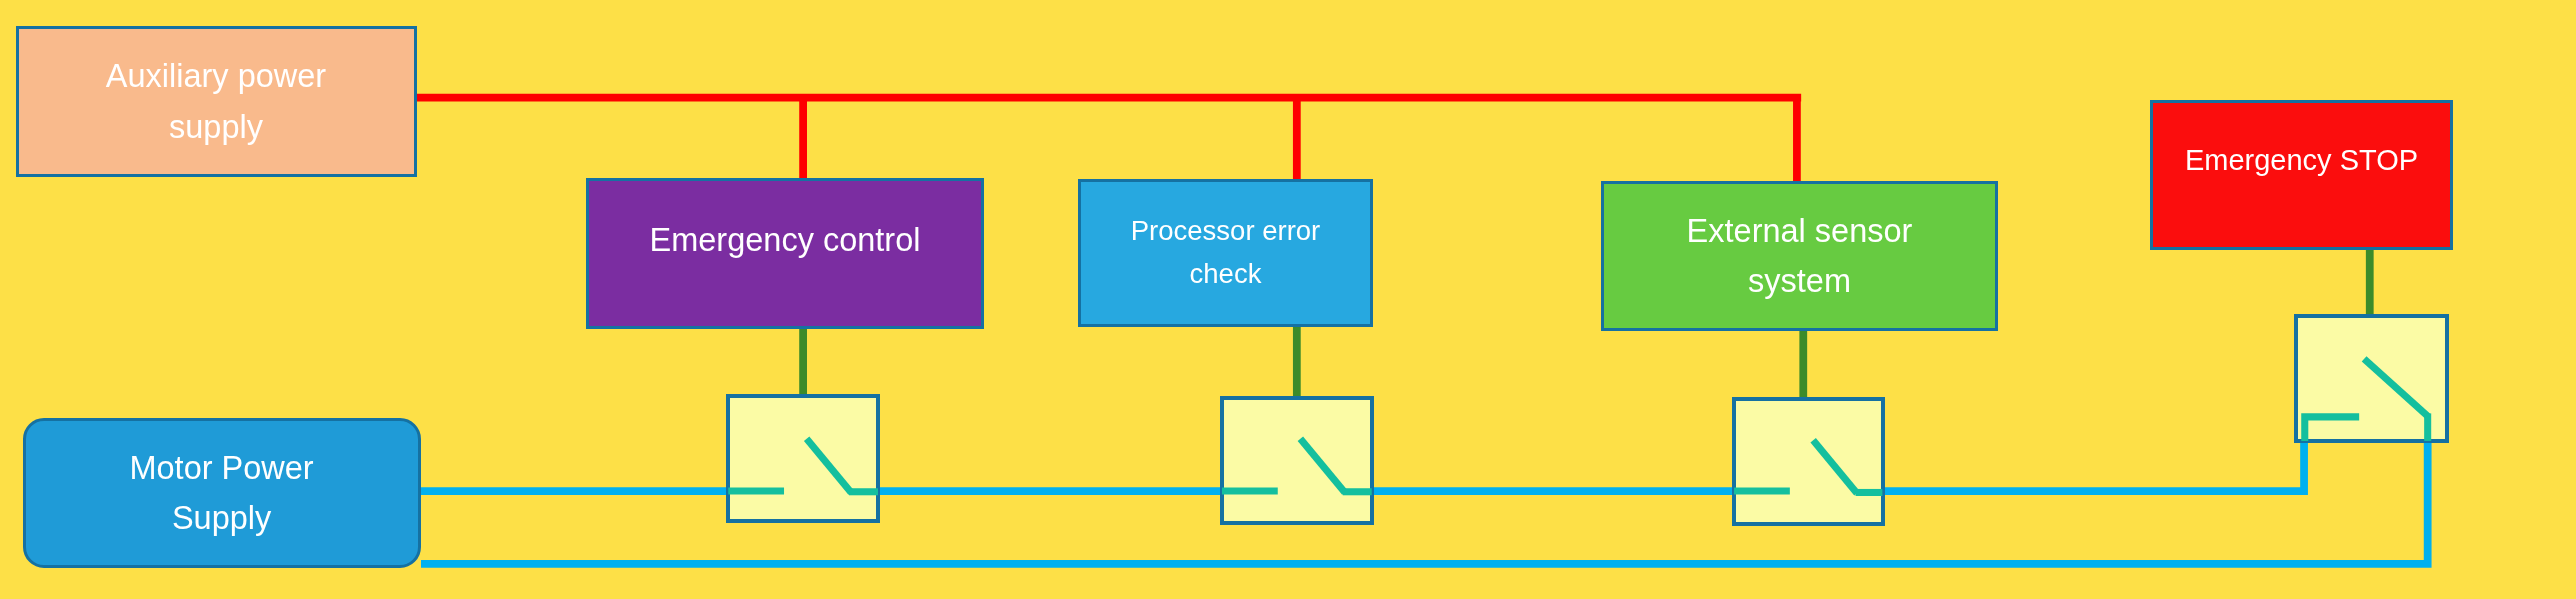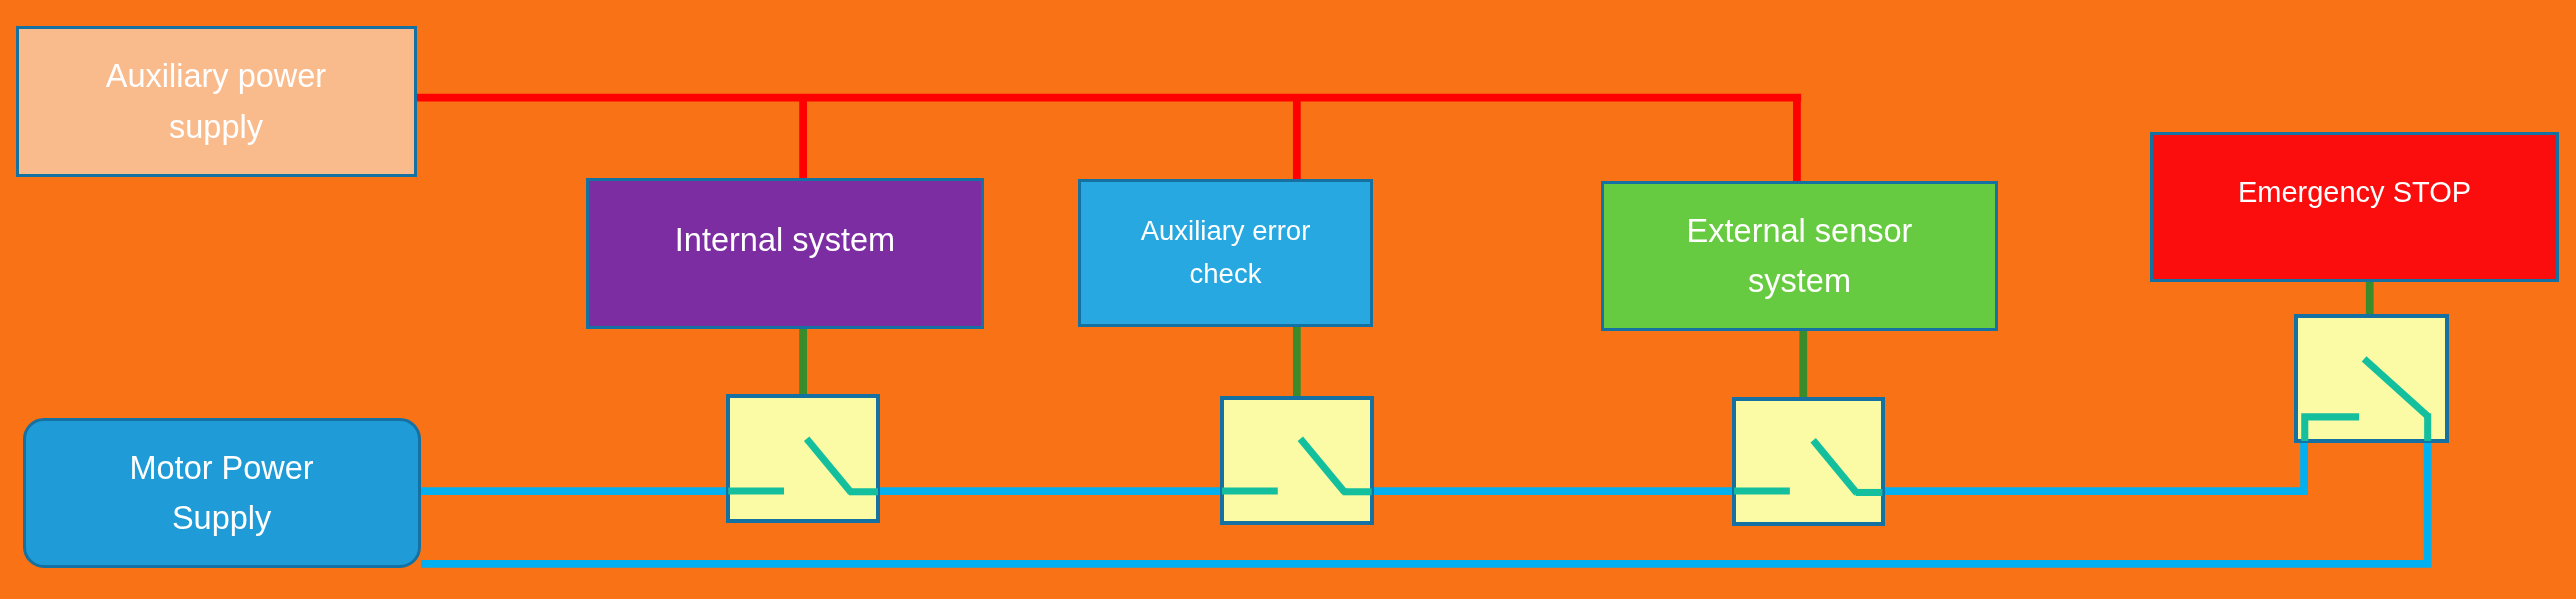--- a/index.html
+++ b/index.html
@@ -1,19 +1,19 @@
 <!DOCTYPE html>
 <html style="font-size:11.3px"><head>
 <meta charset="utf-8">
 <style>
   html,body{margin:0;padding:0;background:#ffffff;}
   .canvas{
     position:relative;
     width:2576px;height:600px;
-    background:#f97316;
+    background:#fde047;
     font-family:"Liberation Sans", sans-serif;
     overflow:hidden;
   }
   svg.layer{position:absolute;left:0;top:0;width:2576px;height:600px;}
   .wire{fill:none;stroke-width:11;stroke-linecap:butt;}
   .sym{fill:none;stroke-width:10;stroke-linecap:butt;}
 
   .block{
     position:absolute;
     box-sizing:border-box;
@@ -22,21 +22,21 @@
     text-align:center;
     color:#ffffff;
     font-size:32.5px;line-height:1.55;
     z-index:2;
   }
   .block .lbl{display:block;}
   .b-aux     {left:15.5px;  top:26px;  width:401px; height:151px; background:#f9ba8c; padding:0 42px;}
   .b-internal{left:586px; top:178px; width:398px; height:151px; background:#7b2da1; padding:34px 28px 0 28px; align-items:flex-start;}
   .b-proc    {left:1078px;top:179px; width:295px; height:148px; background:#27a8e0; font-size:27.5px; padding:0 21px;}
   .b-ext     {left:1601px;top:181px; width:397px; height:150px; background:#67cb41; padding:0 42px;justify-content:flex-end;}
-  .b-estop   {left:2150px;top:100px; width:409px; height:150px; background:#fb0d0d; font-size:29px; padding:0 21px 30px 21px;margin-top:32px;}
+  .b-estop   {left:2150px;top:100px; width:303px; height:150px; background:#fb0d0d; font-size:29px; padding:0 21px 30px 21px;}
   .b-motor   {left:22.6px;  top:418px; width:398px; height:150px; background:#1f9bd7; padding:0 57px;border-radius:21px;}
 
   .switchbox{
     position:absolute;
     box-sizing:border-box;
     border:4.2px solid #1571a2;
     background:#fbfba5;
     z-index:2;
   }
   .s1{left:726px;top:394px;width:154px;height:129px;}
@@ -64,24 +64,24 @@
     <path class="wire" d="M3355 349 V447" stroke="#3c8b2a"></path>
 
     <path class="wire" d="M596 695 H3262 V625" stroke="#00b0f0"></path>
     <path class="wire" d="M596 798 H3437 V625" stroke="#00b0f0"></path>
   </svg>
 
   <div class="block b-aux">
     <span class="lbl">Auxiliary power supply</span>
   </div>
   <div class="block b-internal">
-    <span class="lbl">Internal system</span>
+    <span class="lbl">Emergency control</span>
   </div>
   <div class="block b-proc">
-    <span class="lbl">Auxiliary error check</span>
+    <span class="lbl">Processor error check</span>
   </div>
   <div class="block b-ext">
     <span class="lbl">External sensor system</span>
   </div>
   <div class="block b-estop">
     <span class="lbl">Emergency STOP</span>
   </div>
   <div class="block b-motor">
     <span class="lbl">Motor Power Supply</span>
   </div>

